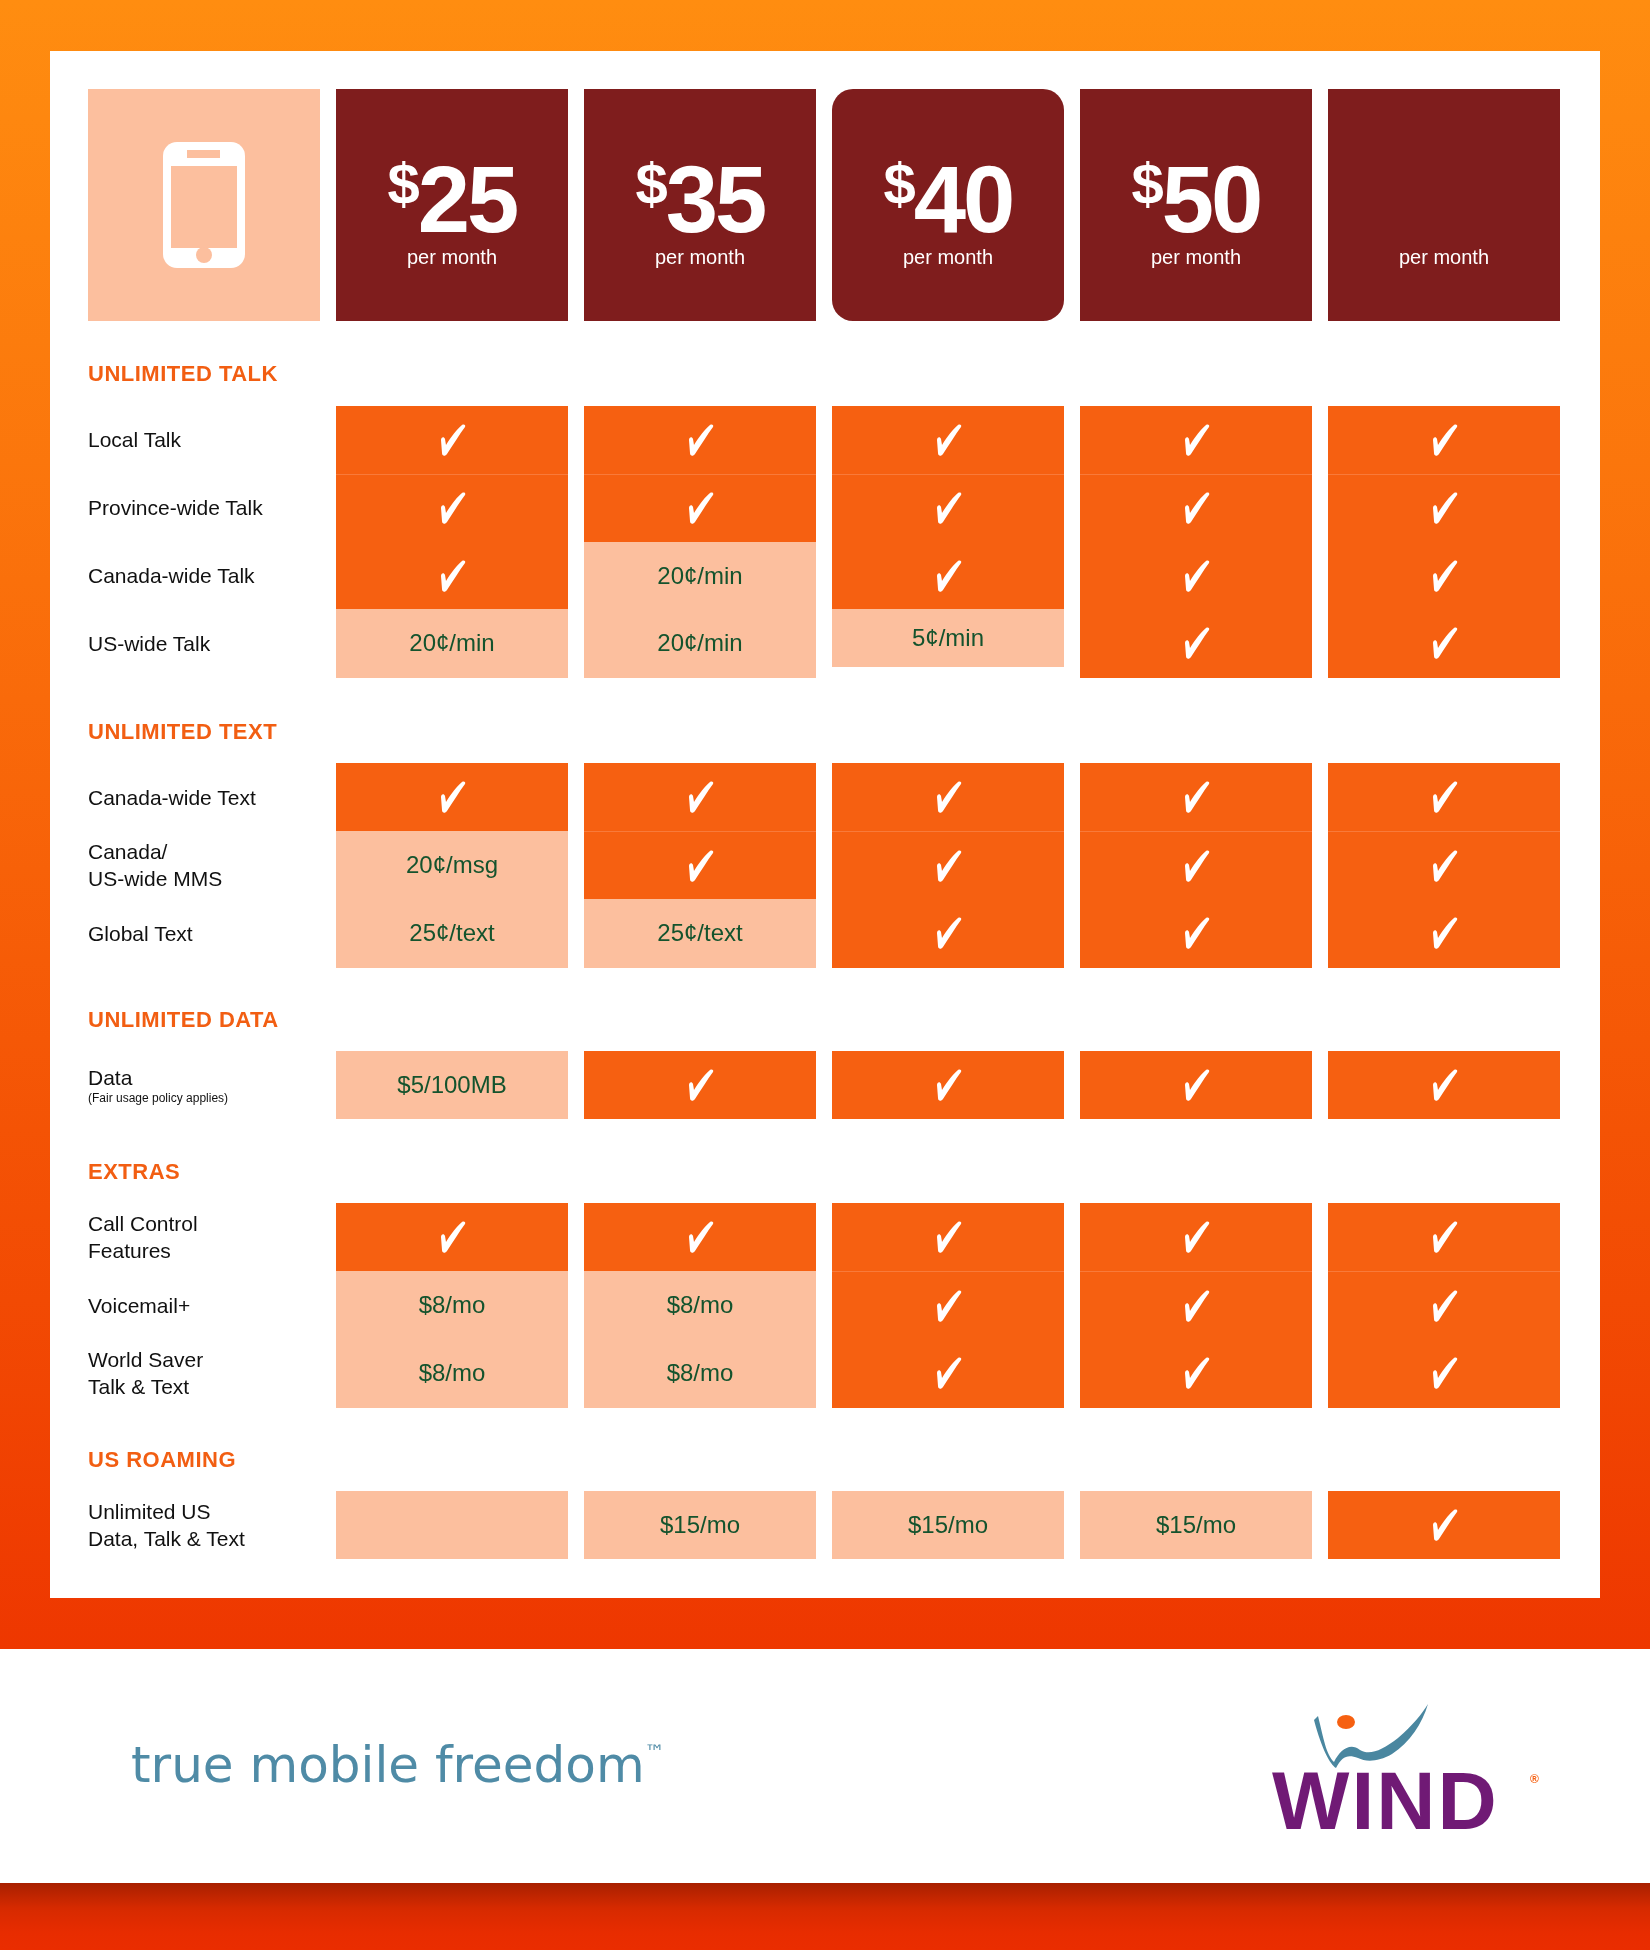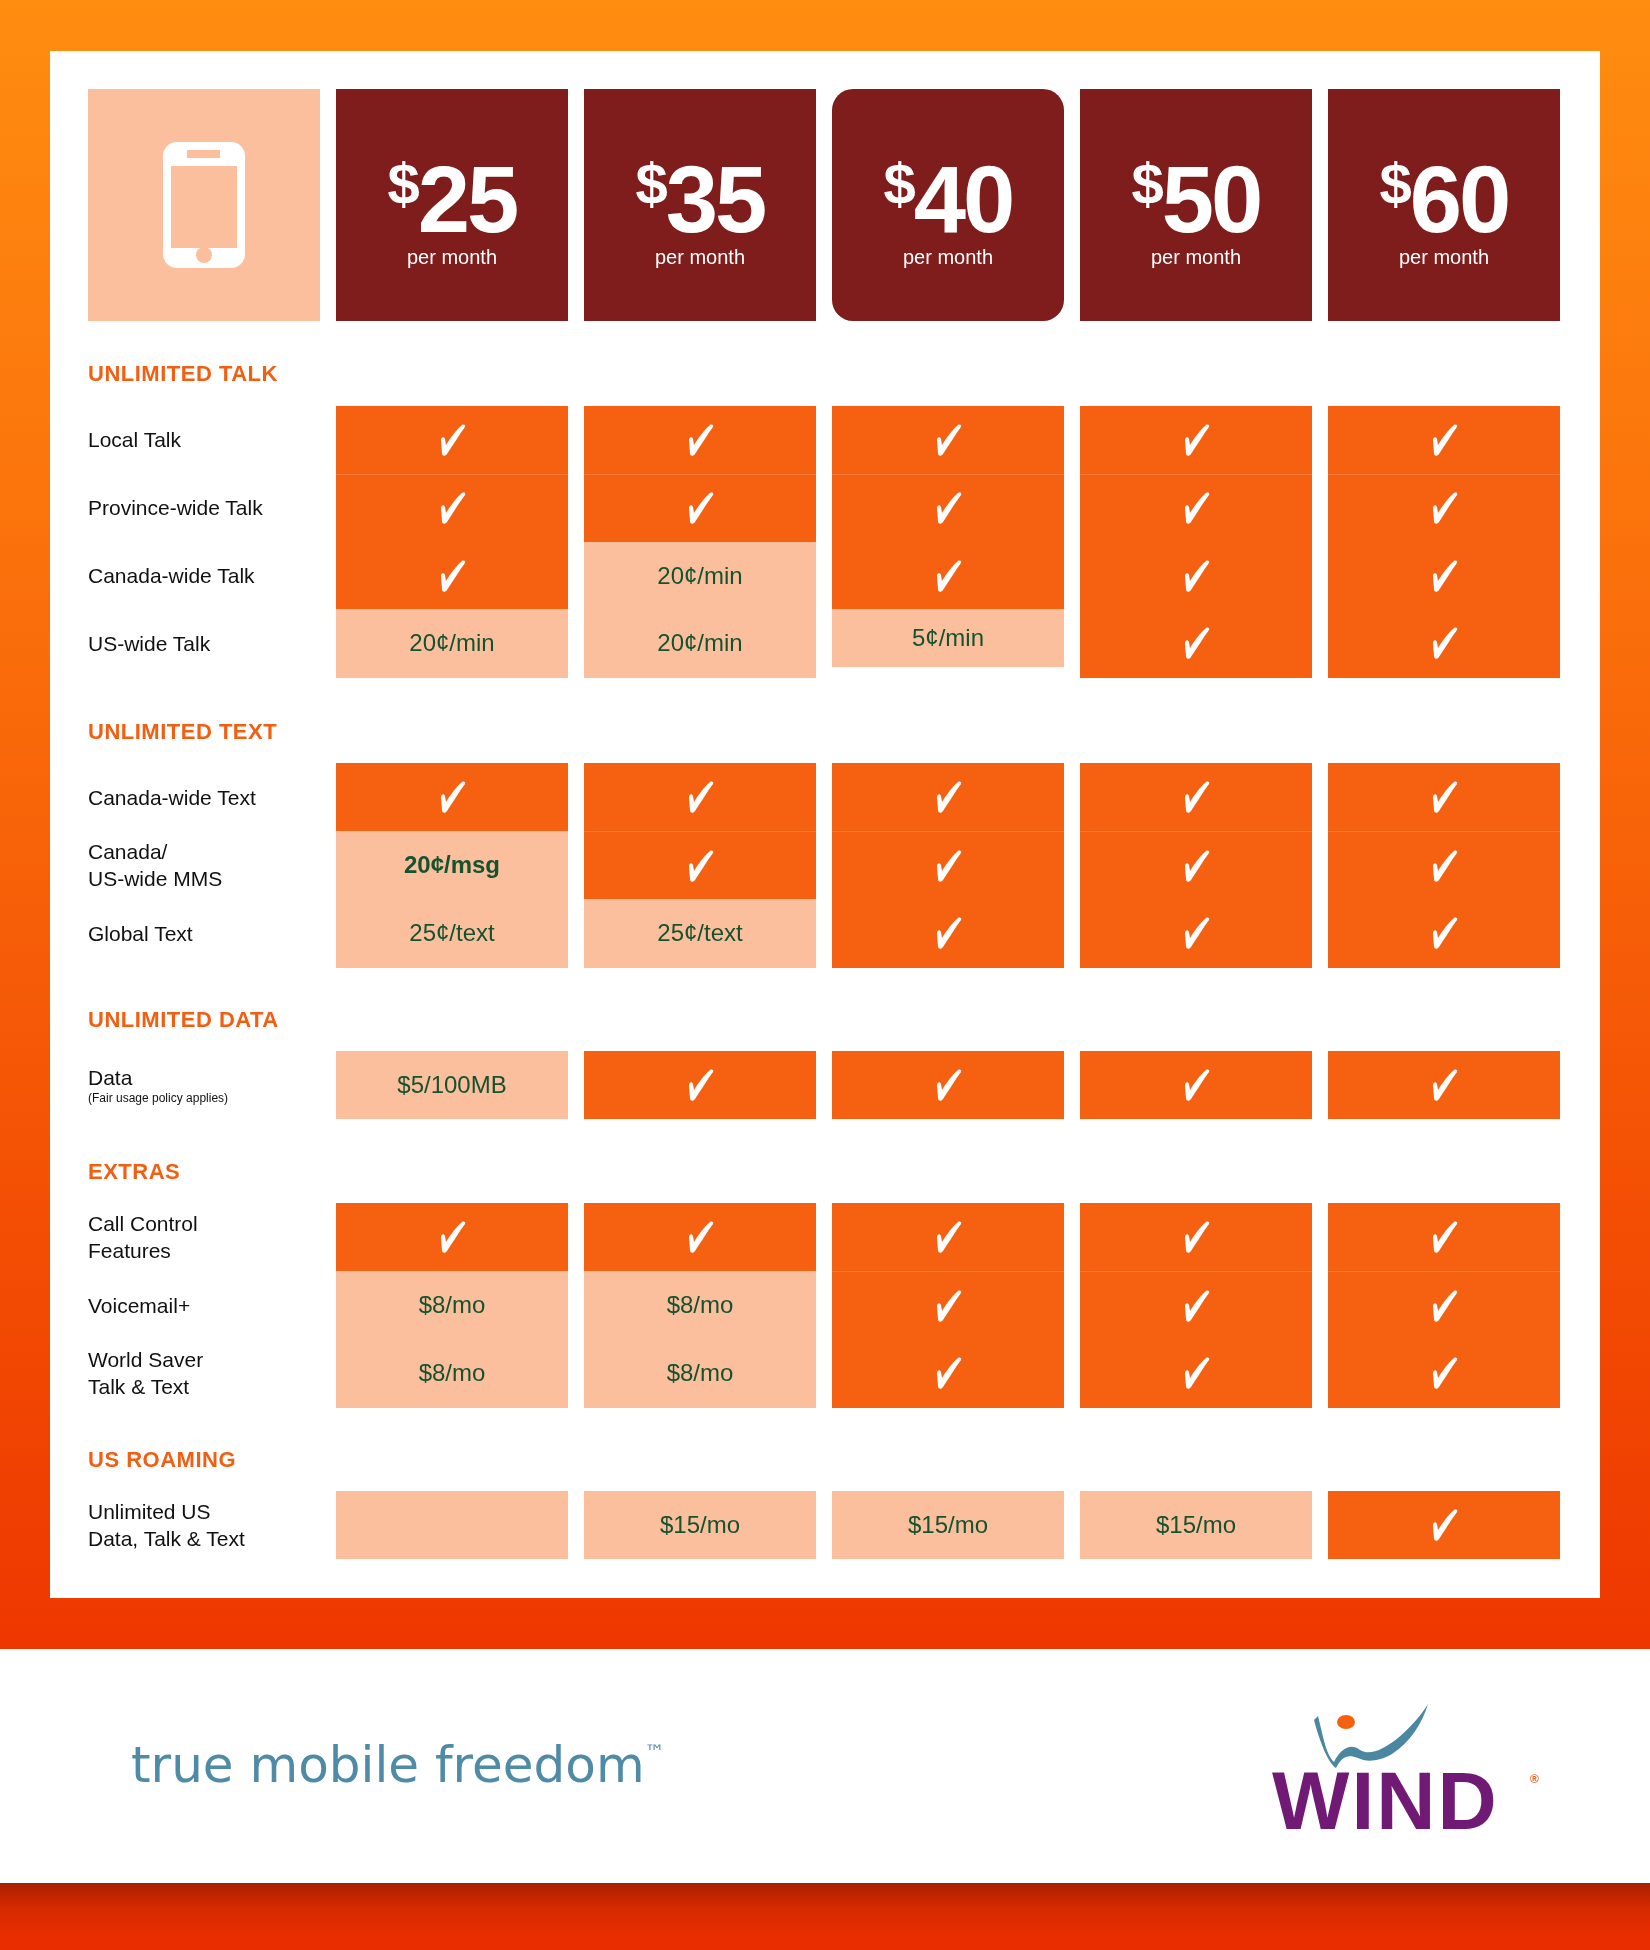--- a/index.html
+++ b/index.html
@@ -87,21 +87,20 @@
     </div>
     <div class="hdr-box box-dark" style="left: 832px; border-radius: 21px;">
       <div class="price"><span class="dollar">$</span><span class="amount">40</span></div>
       <div class="per-month">per month</div>
     </div>
     <div class="hdr-box box-dark" style="left: 1080px;">
       <div class="price"><span class="dollar">$</span><span class="amount">50</span></div>
       <div class="per-month">per month</div>
     </div>
     <div class="hdr-box box-dark" style="left: 1328px;">
-      <div class="price"><span class="dollar">$</span><span class="amount">60</span></div>
       <div class="per-month">per month</div>
     </div>
   </div>
 
 <div id="sections">
     <div class="section-title" style="top: 361px;">UNLIMITED TALK</div>
     <div class="row-label" style="top: 406px; height: 67.75px;">
       <span>Local Talk</span>
     </div>
     <div class="cell dark" style="left: 336px; top: 406px; height: 68.25px;">
@@ -231,21 +230,21 @@
     </div>
     <div class="cell dark" style="left: 1328px; top: 763px; height: 68.5px;">
       <svg class="check" viewBox="0 0 34 34">
         <path d="M6 17 C 6 14, 9 13, 10 16 L 11 22 C 16 14, 22 6, 27 2 C 29 1, 31 2, 30 4 C 24 12, 18 22, 12 31 C 10 34, 7 33, 7 30 Z" fill="#ffffff"></path>
       </svg>
     </div>
     <div class="row-label" style="top: 831px; height: 68px;">
       <span>Canada/</span>
       <span>US-wide MMS</span>
     </div>
-    <div class="cell light" style="left: 336px; top: 831px; height: 68.5px; font-weight: bold;">
+    <div class="cell light" style="left: 336px; top: 831px; height: 68.5px;">
       <span>20¢/msg</span>
     </div>
     <div class="cell dark divtop" style="left: 584px; top: 831px; height: 68.5px;">
       <svg class="check" viewBox="0 0 34 34">
         <path d="M6 17 C 6 14, 9 13, 10 16 L 11 22 C 16 14, 22 6, 27 2 C 29 1, 31 2, 30 4 C 24 12, 18 22, 12 31 C 10 34, 7 33, 7 30 Z" fill="#ffffff"></path>
       </svg>
     </div>
     <div class="cell dark divtop" style="left: 832px; top: 831px; height: 68.5px;">
       <svg class="check" viewBox="0 0 34 34">
         <path d="M6 17 C 6 14, 9 13, 10 16 L 11 22 C 16 14, 22 6, 27 2 C 29 1, 31 2, 30 4 C 24 12, 18 22, 12 31 C 10 34, 7 33, 7 30 Z" fill="#ffffff"></path>

